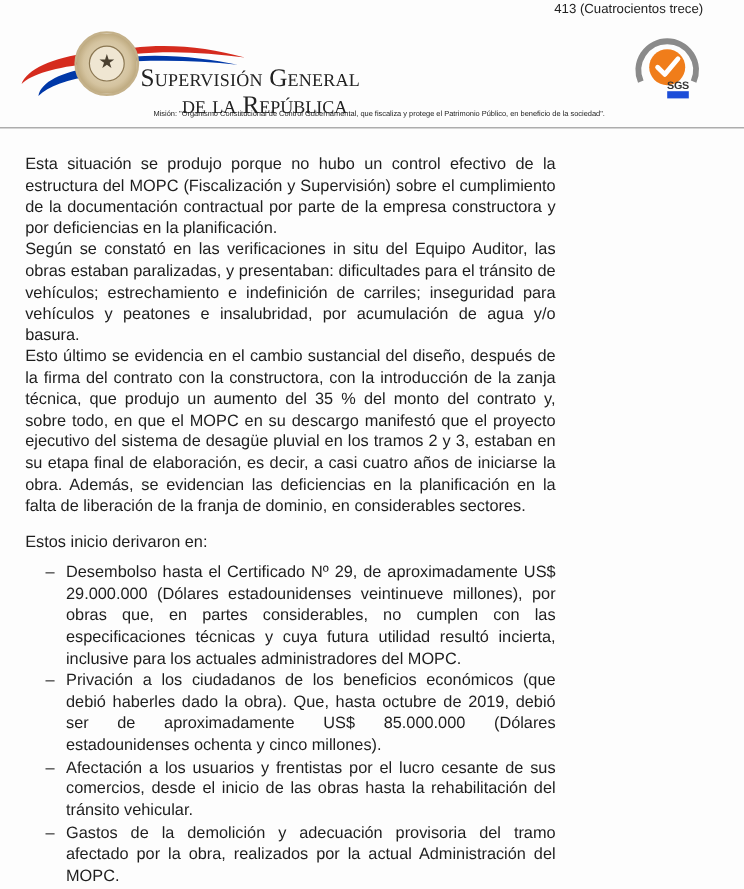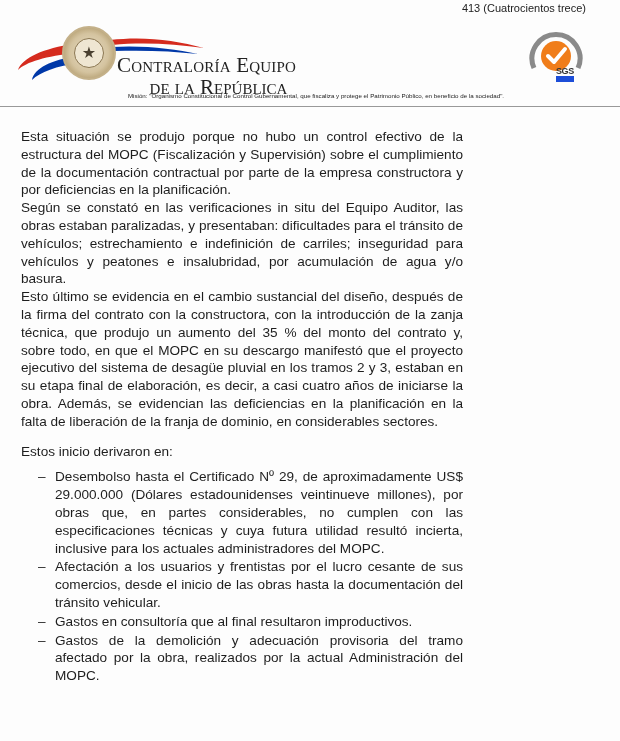--- a/index.html
+++ b/index.html
@@ -48,21 +48,21 @@
     <path d="M62 36 C 38 40, 20 48, 18 60 C 26 52, 42 46, 66 43 Z" fill="#0038a8"></path>
     <path d="M96 20 C 130 16, 160 20, 190 28 C 160 24, 130 22, 98 25 Z" fill="#d52b1e"></path>
     <path d="M98 27 C 130 25, 160 29, 184 34 C 158 31, 130 30, 100 31 Z" fill="#0038a8"></path>
   </svg>
   <div class="seal">
     <div class="seal-inner">
       <div class="seal-star">★</div>
     </div>
   </div>
   <div class="org-title">
-    <div class="org-line1 small-caps">Contraloría Equipo</div>
+    <div class="org-line1 small-caps">Supervisión General</div>
     <div class="org-line2 small-caps">de la República</div>
   </div>
 </div>
 
 <svg class="sgs-logo" viewBox="0 0 60 58">
   <path d="M8 44 A 24 24 0 1 1 52 44" fill="none" stroke="#8a8a8a" stroke-width="5"></path>
   <circle cx="30" cy="32" r="15" fill="#f07d1a"></circle>
   <path d="M22 32 L28 38 L39 25" fill="none" stroke="#ffffff" stroke-width="4" stroke-linecap="round" stroke-linejoin="round"></path>
 </svg>
 <div class="sgs-text">SGS</div>
@@ -71,19 +71,19 @@
 <div class="header-rule"></div>
 
 <div class="content">
   <p class="para justified">Esta situación se produjo porque no hubo un control efectivo de la estructura del MOPC (Fiscalización y Supervisión) sobre el cumplimiento de la documentación contractual por parte de la empresa constructora y por deficiencias en la planificación.</p>
   <p class="para justified">Según se constató en las verificaciones in situ del Equipo Auditor, las obras estaban paralizadas, y presentaban: dificultades para el tránsito de vehículos; estrechamiento e indefinición de carriles; inseguridad para vehículos y peatones e insalubridad, por acumulación de agua y/o basura.</p>
   <p class="para justified"><span>Esto último se evidencia en el cambio sustancial del diseño, después de la firma del contrato con la constructora, con la introducción de la zanja técnica, que produjo un aumento del 35 % del monto del contrato y, sobre todo, en que el MOPC en su descargo manifestó que </span><span class="u">el proyecto ejecutivo del sistema de desagüe pluvial en los tramos 2 y 3, estaban en su etapa final de elaboración, es decir, a casi cuatro años de iniciarse la obra</span><span>.  Además, se evidencian las deficiencias en la planificación en la falta de liberación de la franja de dominio, en considerables sectores.</span></p>
 
   <p class="intro">Estos inicio derivaron en:</p>
   <ul class="dash-list">
     <li>Desembolso hasta el Certificado Nº 29, de aproximadamente US$ 29.000.000 (Dólares estadounidenses veintinueve millones), por obras que, en partes considerables, no cumplen con las especificaciones técnicas y cuya futura utilidad resultó incierta, inclusive para los actuales administradores del MOPC.</li>
-    <li>Afectación a los usuarios y frentistas por el lucro cesante de sus comercios, desde el inicio de las obras hasta la documentación del tránsito vehicular.</li>
-    <li>Gastos en consultoría que al final resultaron improductivos.</li>
+    <li>Privación a los ciudadanos de los beneficios económicos (que debió haberles dado la obra). Que, hasta octubre de 2019, debió ser de aproximadamente US$ 85.000.000 (Dólares estadounidenses ochenta y cinco millones).</li>
+    <li>Afectación a los usuarios y frentistas por el lucro cesante de sus comercios, desde el inicio de las obras hasta la rehabilitación del tránsito vehicular.</li>
     <li>Gastos de la demolición y adecuación provisoria del tramo afectado por la obra, realizados por la actual Administración del MOPC.</li>
 
   </ul>
 
 </div>
 
 </body></html>

